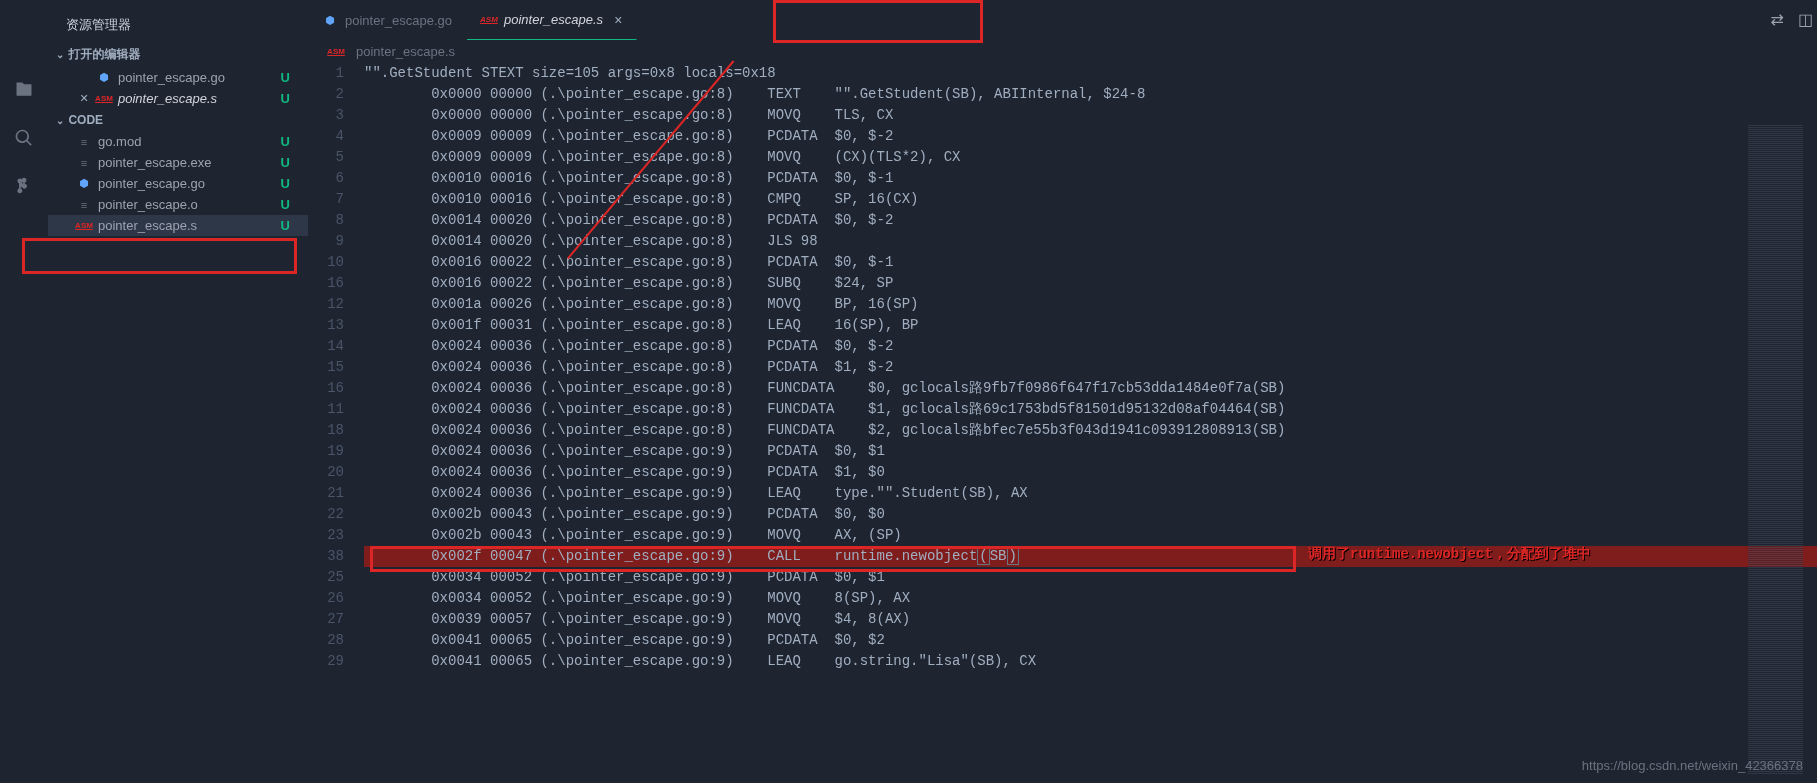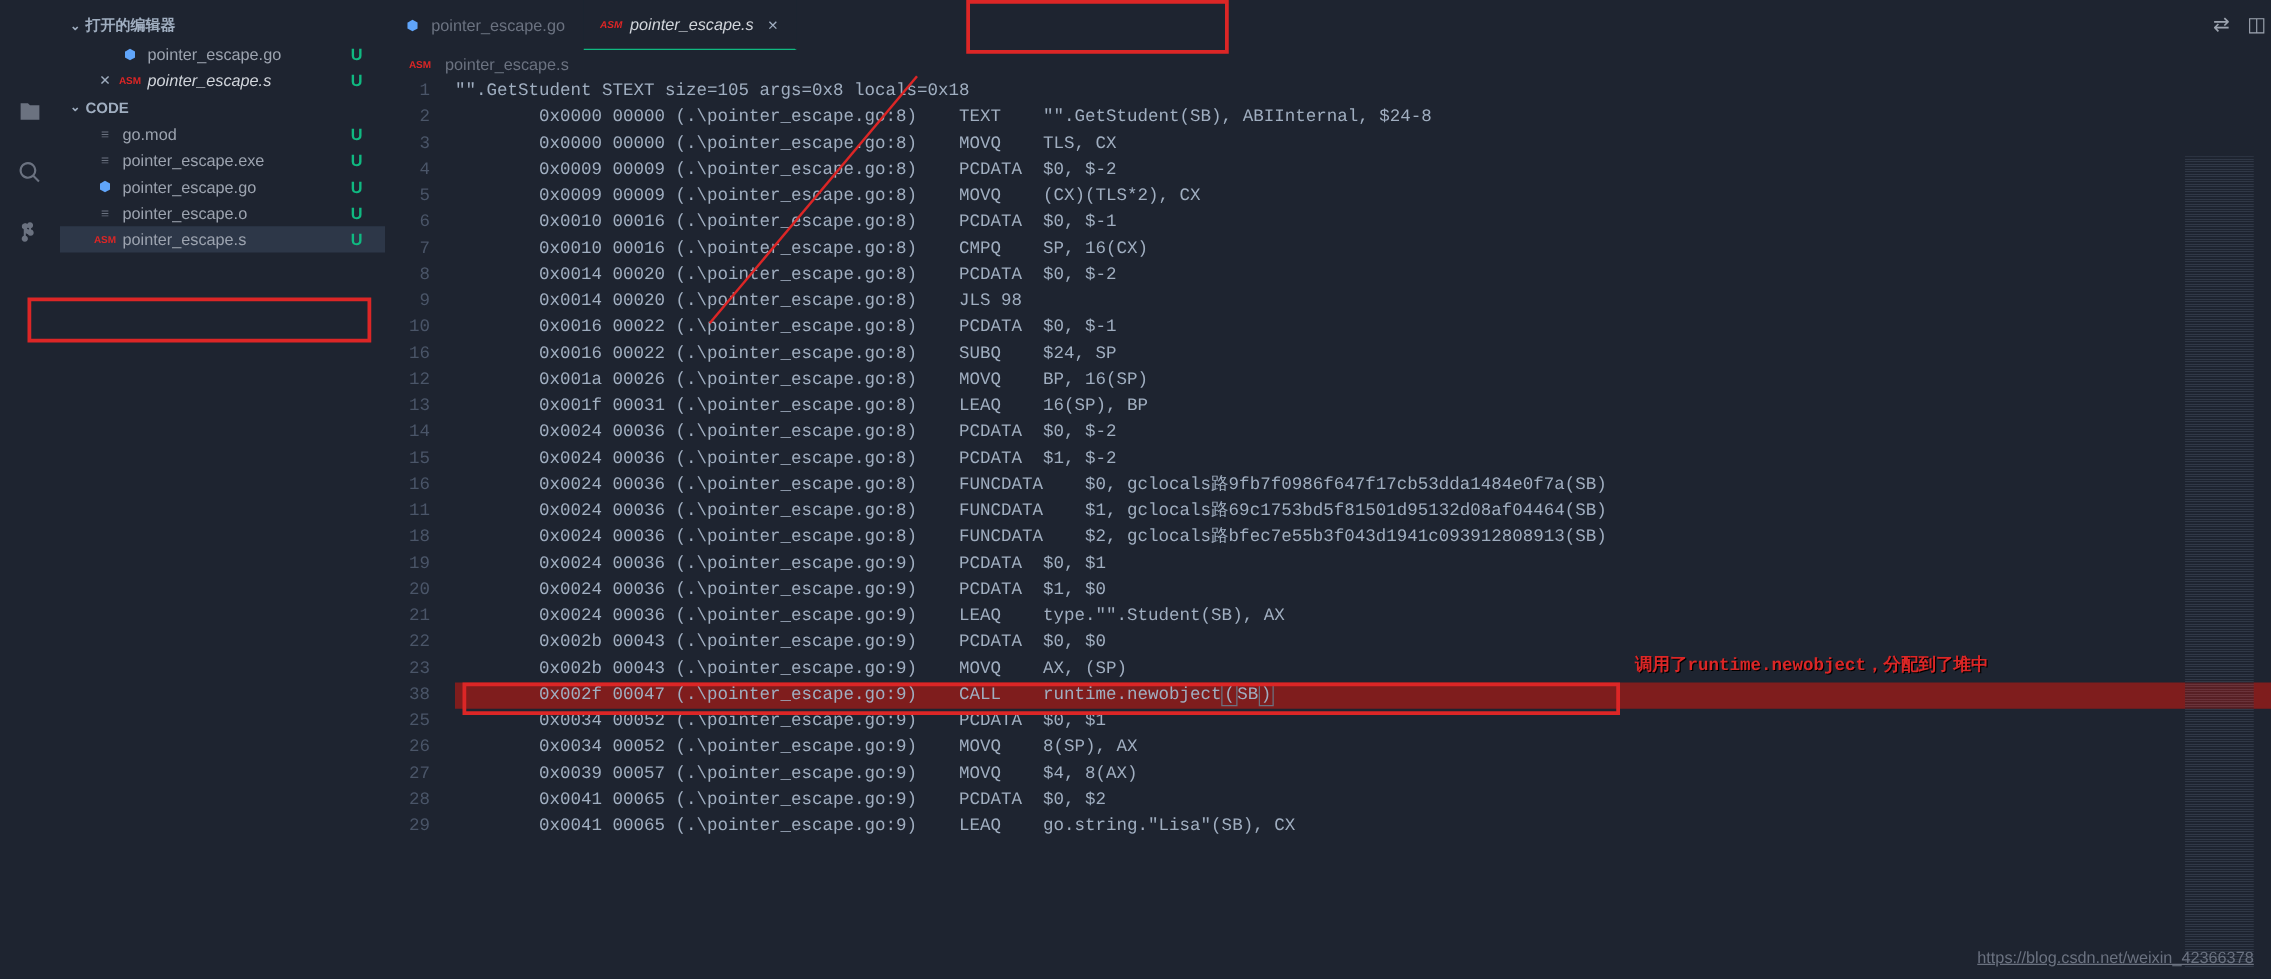--- a/index.html
+++ b/index.html
@@ -50,21 +50,21 @@
   display: flex;
   align-items: center;
   padding: 3px 8px 3px 28px;
   font-size: 13px;
   cursor: pointer;
   position: relative;
 }
 .file-item.selected { background: #2d3748; }
 .file-icon { width: 16px; margin-right: 6px; display: inline-flex; align-items: center; justify-content: center; font-size: 11px; }
 .file-icon.go { color: #60a5fa; }
-.file-icon.asm { color: #dc2626; font-size: 8px; font-weight: bold; }
+.file-icon.asm { color: #dc2626; font-size: 8px; font-weight: bold; text-decoration: underline; }
 .file-icon.close { color: #a0aec0; margin-right: 4px; }
 .file-icon.lines { color: #6b7280; }
 .file-name { flex: 1; color: #9ca3af; }
 .file-name.active { color: #d1d5db; }
 .status-badge {
   color: #10b981;
   font-weight: 600;
   padding-right: 10px;
 }
 .highlight-box-explorer {
@@ -160,21 +160,21 @@
   left: 62px;
   top: 483px;
   width: 926px;
   height: 26px;
   pointer-events: none;
   z-index: 10;
 }
 .annotation {
   position: absolute;
   left: 1000px;
-  top: 460px;
+  top: 481px;
   color: #dc2626;
   font-size: 14px;
   font-weight: bold;
   z-index: 11;
   text-shadow: 1px 1px 0 #000;
 }
 .diag-line {
   position: absolute;
   border-top: 2px solid #dc2626;
   z-index: 9;
@@ -204,21 +204,20 @@
   color: #9ca3af;
 }
 .top-icons span { cursor: pointer; font-size: 16px; }
 .watermark {
   position: absolute;
   right: 14px;
   bottom: 10px;
   color: #6b7280;
   font-size: 13px;
   z-index: 20;
-  text-decoration: underline;
 }
 .paren-hl {
   border: 1px solid #6b7280;
   padding: 0 1px;
 }
 </style>
 </head>
 <body>
 
 <div class="activity-bar">
@@ -227,20 +226,21 @@
       </svg></span>
   <span><svg viewBox="0 0 24 24">
         <path d="M10 2a8 8 0 016.3 12.9l5 5-1.4 1.4-5-5A8 8 0 1110 2zm0 2a6 6 0 100 12 6 6 0 000-12z"></path>
       </svg></span>
   <span><svg viewBox="0 0 24 24">
         <path d="M7 3a3 3 0 00-1 5.8V15a3 3 0 102 0v-2.2c.6.4 1.3.7 2 .9A3 3 0 1013 9.2V8a3 3 0 10-2 0v1.2c-.6-.4-1.3-.7-2-.9A3 3 0 007 3z"></path>
       </svg></span>
 </div>
 
 <div class="sidebar">
+  <div class="sidebar-header">资源管理器</div>
   <div class="section-header">
     <span class="chev">⌄</span>
     <span>打开的编辑器</span>
   </div>
   <div id="open-items">
       <div class="file-item">
         <span style="width: 20px;"></span>
         <span class="file-icon go">⬢</span>
         <span class="file-name">pointer_escape.go</span>
         <span class="status-badge">U</span>

